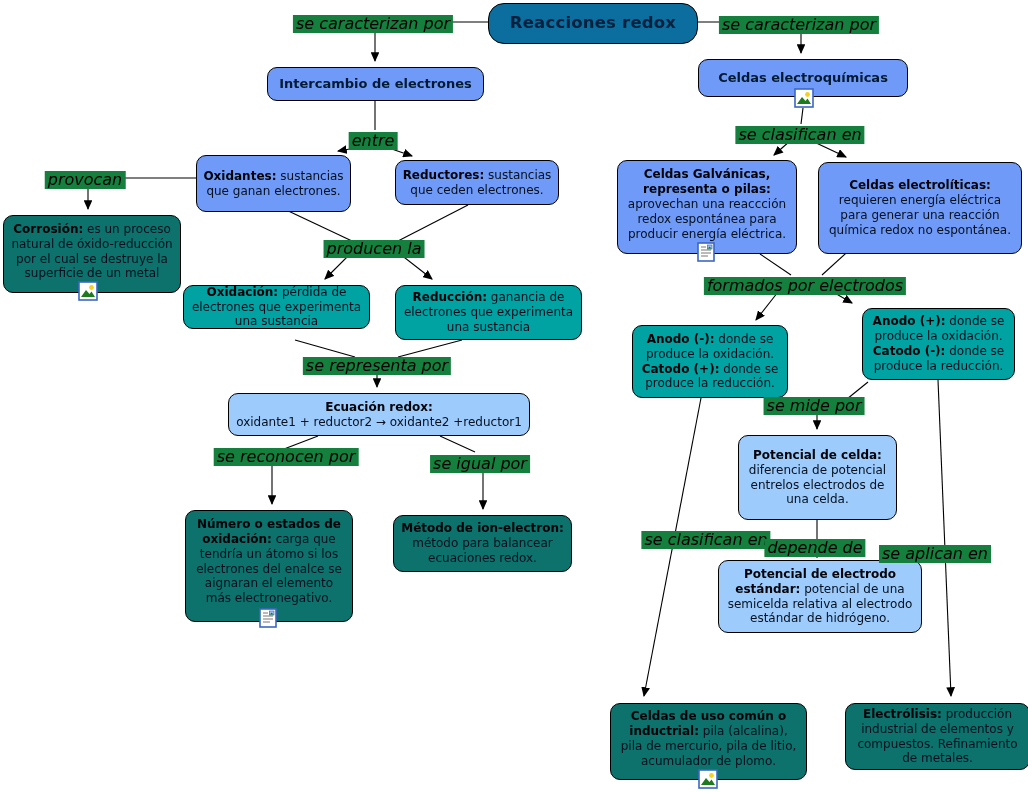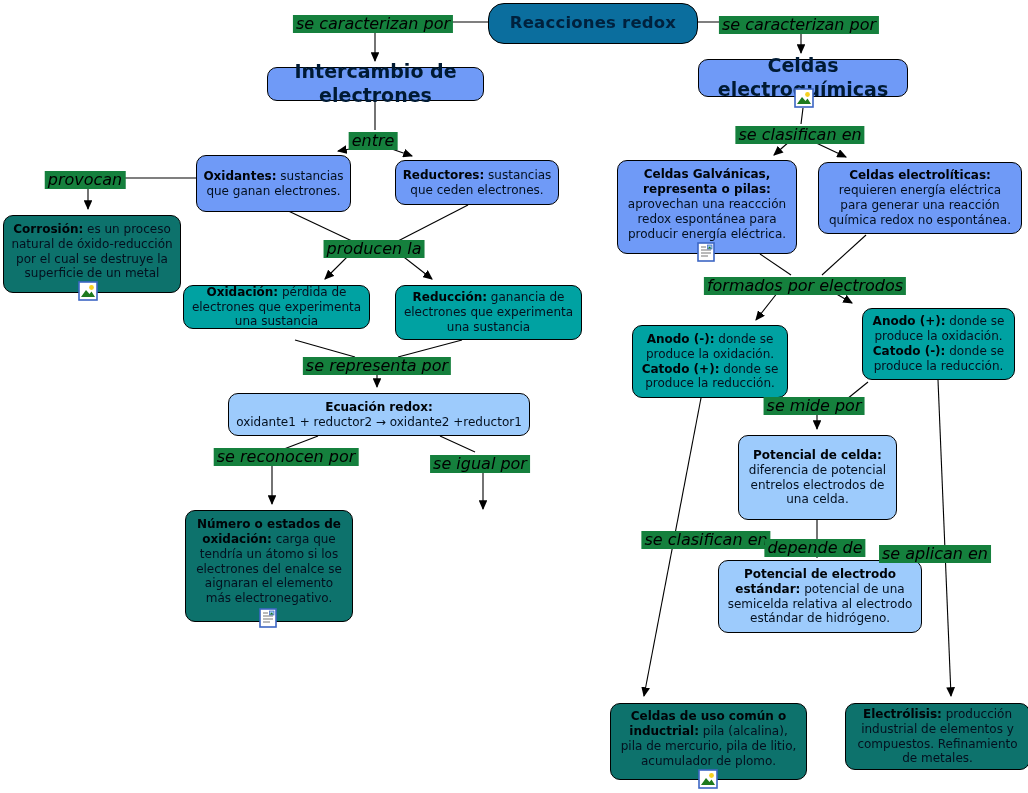--- a/index.html
+++ b/index.html
@@ -20,21 +20,21 @@
     text-align:center;font-size:12px;line-height:1.24;color:#04101f;
     padding:3px 6px;
   }
   .node b{font-weight:bold;color:#000408;}
   .c-title{background:var(--title_bg);border-radius:16px;}
   .c-title b{font-size:16.5px;color:#00213d;letter-spacing:.2px;}
   .c-blue{background:var(--blue);}
   .c-lblue{background:var(--light_blue);}
   .c-teal{background:var(--teal);}
   .c-dteal{background:var(--dark_teal);}
-  .hdr{font-weight:bold;font-size:19px;color:#001a33;}
+  .hdr{font-weight:bold;font-size:13px;color:#001a33;}
   .elabel{
     position:absolute;z-index:3;transform:translateX(-50%);
     font-style:italic;font-size:16px;color:#000;white-space:nowrap;
     background:#15803d;padding:0 3px;line-height:1.1;
   }
   .res-icon{position:absolute;z-index:4;width:20px;height:20px;transform:translate(-50%,-50%);}
   .nowrap{white-space:nowrap;}
 </style>
 </head>
 <body>
@@ -120,26 +120,29 @@
     <div>
       <b>Ecuación redox:</b><br>
       <span class="nowrap">oxidante1 + reductor2 → oxidante2 +reductor1</span>
     </div>
   </div>
 
   <div class="node c-dteal" style="left:185px;top:510px;width:168px;height:112px;padding-bottom:12px;">
     <div><b>Número o estados de oxidación:</b> <span>carga que tendría un átomo si los electrones del enalce se aignaran el elemento más electronegativo.</span></div>
   </div>
 
+  <div class="node c-dteal" style="left:393px;top:515px;width:179px;height:57px;">
+    <div><b>Método de ion-electron:</b> <span>método para balancear ecuaciones redox.</span></div>
+  </div>
 
   <div class="node c-blue" style="left:617px;top:160px;width:180px;height:94px;padding-bottom:8px;">
     <div><b>Celdas Galvánicas, representa o pilas:</b> <span>aprovechan una reaccción redox espontánea para producir energía eléctrica.</span></div>
   </div>
 
-  <div class="node c-blue" style="left:818px;top:162px;width:204px;height:72px;text-align:center;">
+  <div class="node c-blue" style="left:818px;top:162px;width:204px;height:92px;text-align:center;">
     <div><b>Celdas electrolíticas:</b> <span>requieren energía eléctrica para generar una reacción química redox no espontánea.</span></div>
   </div>
 
   <div class="node c-teal" style="left:632px;top:325px;width:156px;height:73px;">
     <div><b>Anodo (-):</b> <span>donde se produce la oxidación.</span> <b>Catodo (+):</b> <span>donde se produce la reducción.</span></div>
   </div>
 
   <div class="node c-teal" style="left:862px;top:308px;width:153px;height:72px;">
     <div><b>Anodo (+):</b> <span>donde se produce la oxidación.</span> <b>Catodo (-):</b> <span>donde se produce la reducción.</span></div>
   </div>

